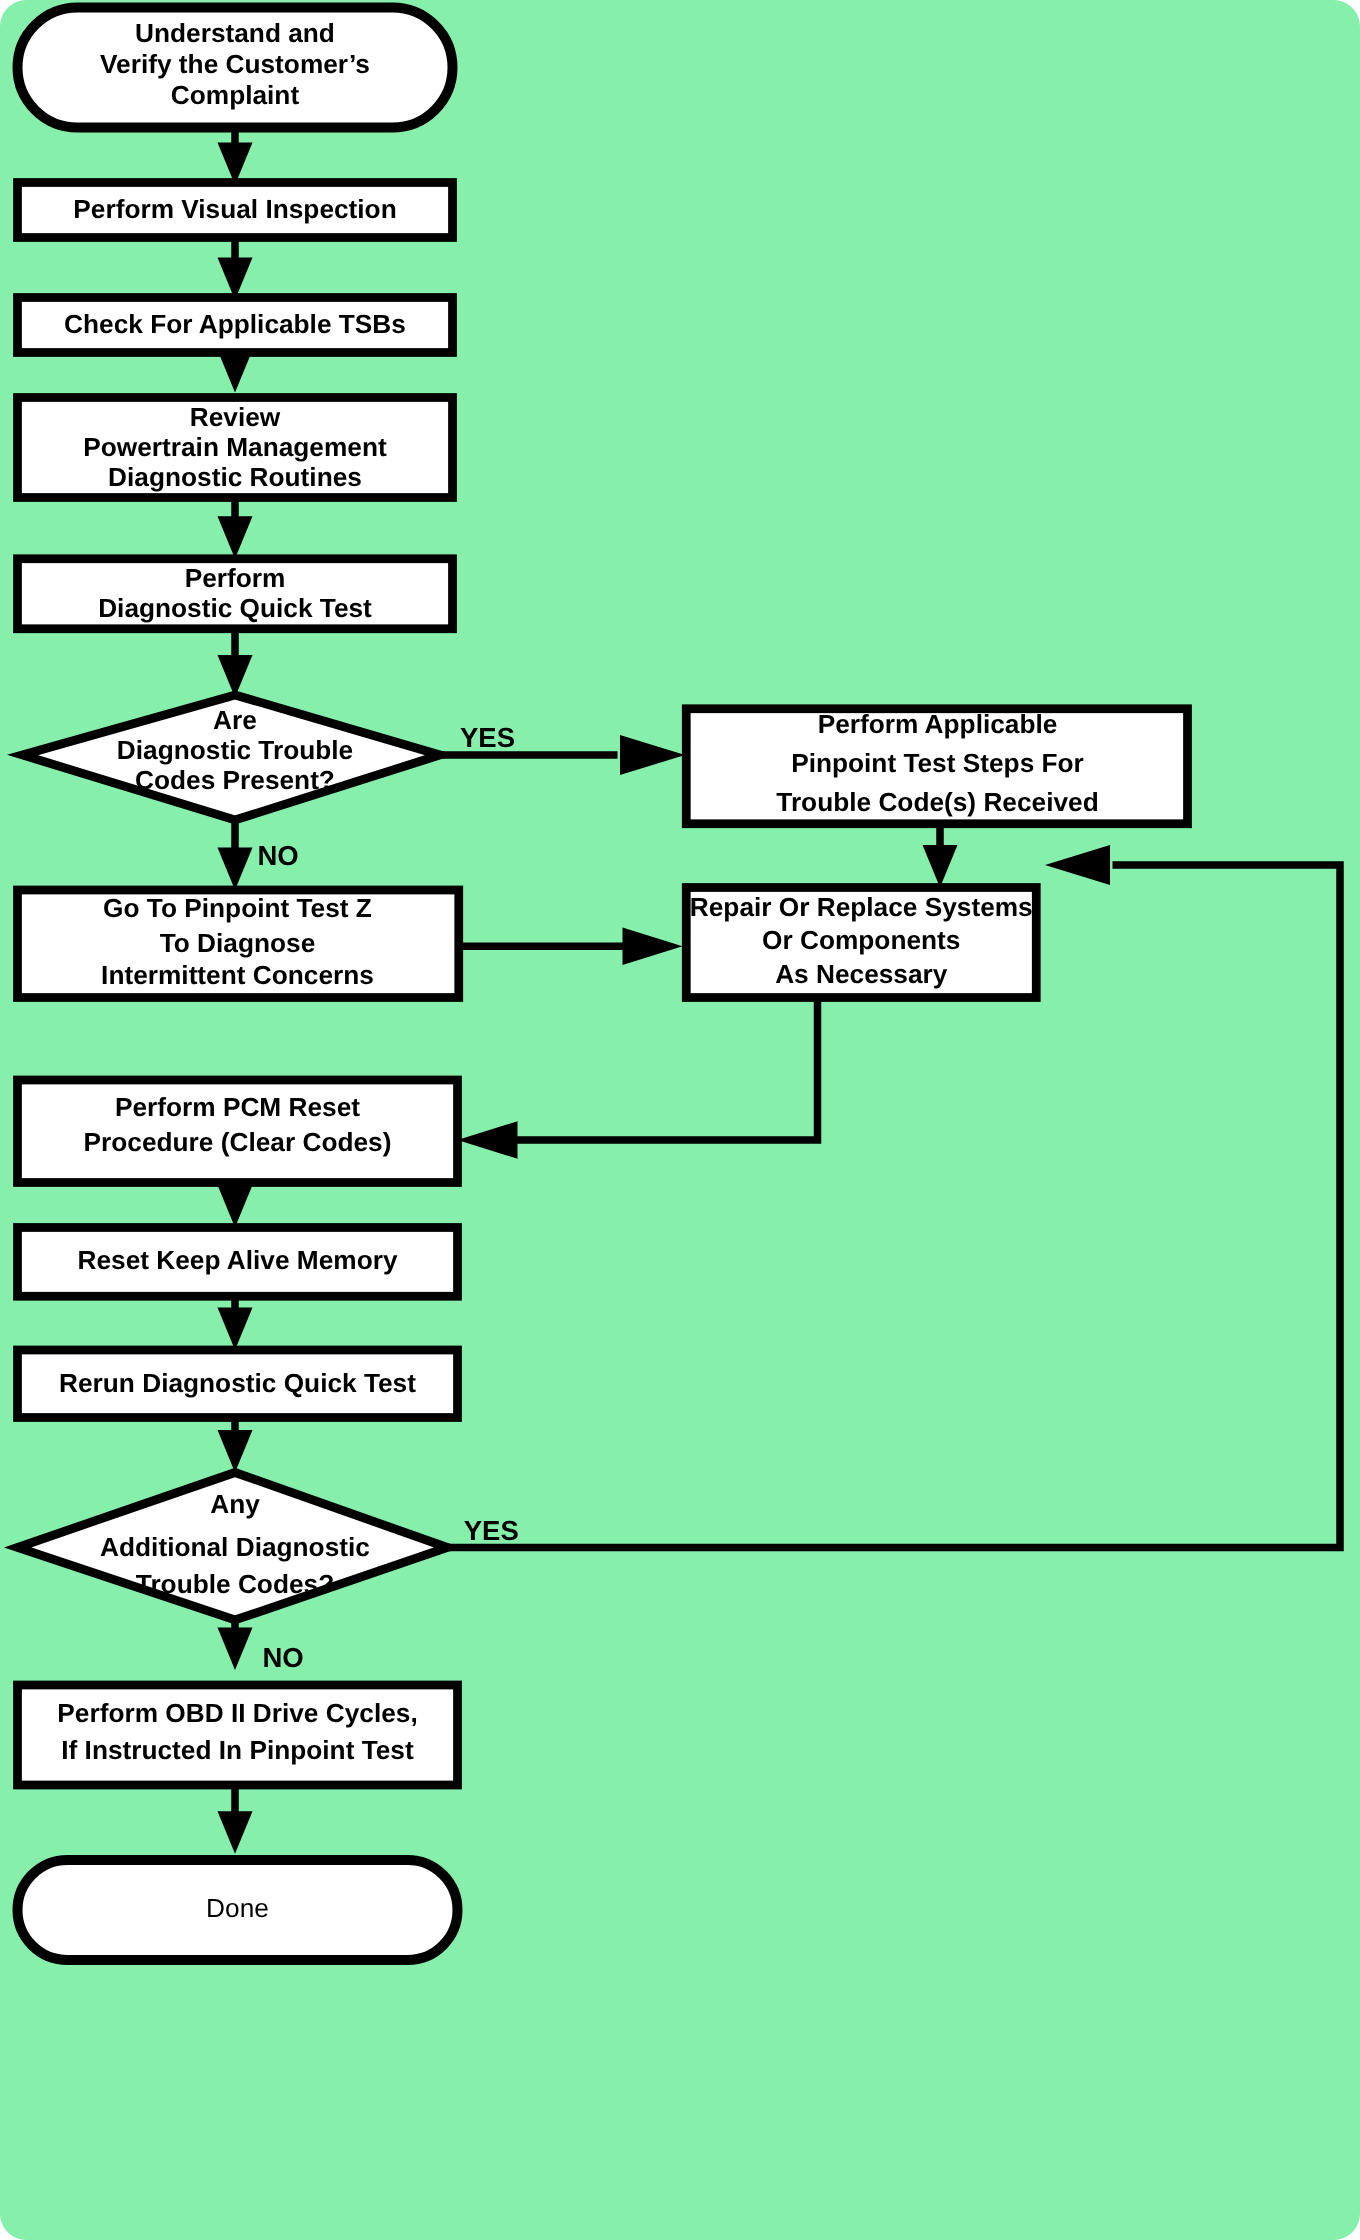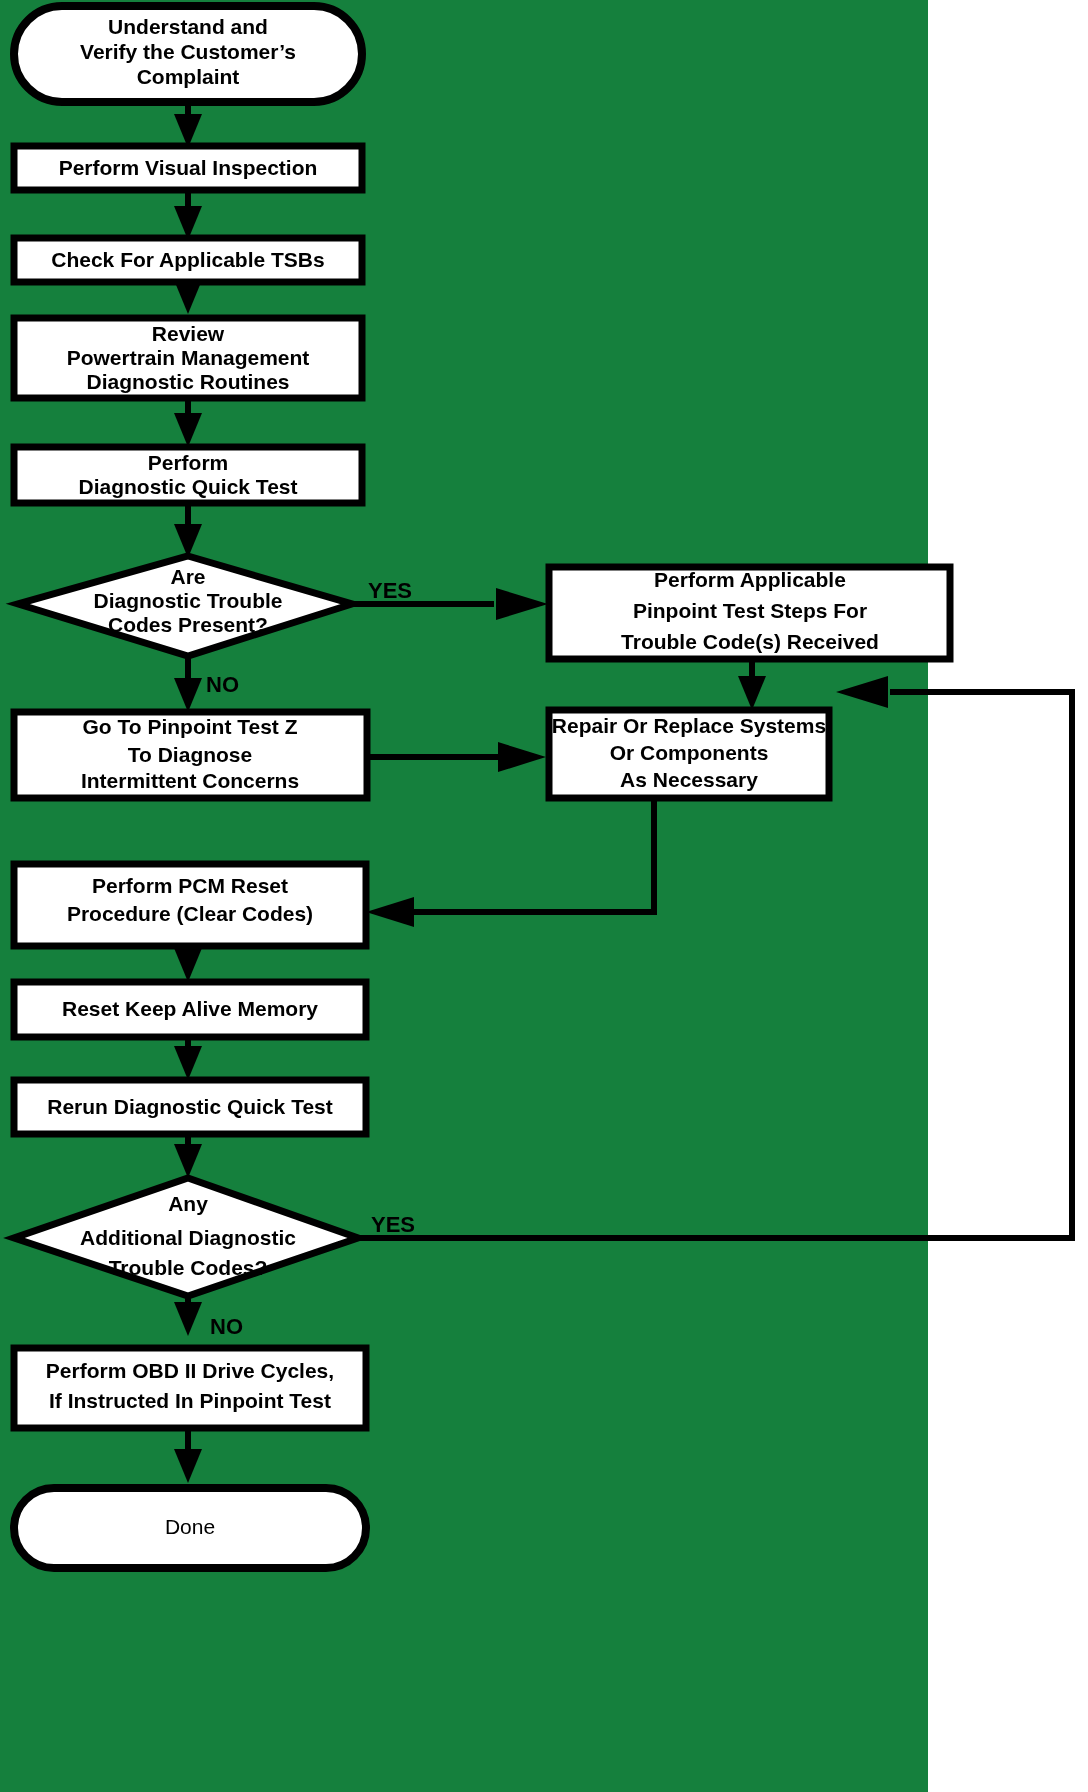--- a/index.html
+++ b/index.html
@@ -2,24 +2,25 @@
 <html><head>
 <meta charset="utf-8">
 <style>
   html, body {
     margin: 0;
     padding: 0;
     background: #ffffff;
   }
   #chart-root {
     position: relative;
-    width: 928px;
+    width: 1088px;
     height: 1792px;
-    background: #15803d;
+    background: #86efac;
     font-family: "Liberation Sans", sans-serif;
+    border-radius: 21px;
   }
   svg#flow {
     display: block;
     width: 1088px;
     height: 1792px;
   }
   .node-shape {
     fill: #ffffff;
     stroke: #000000;
     stroke-width: 7;

